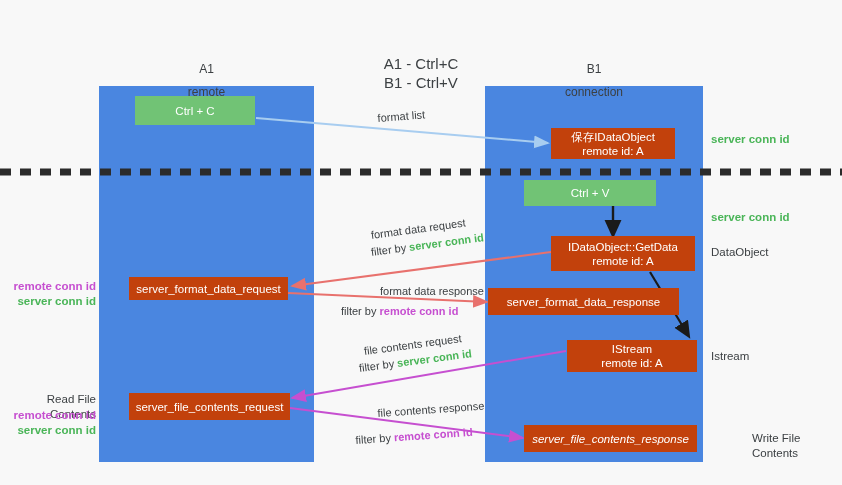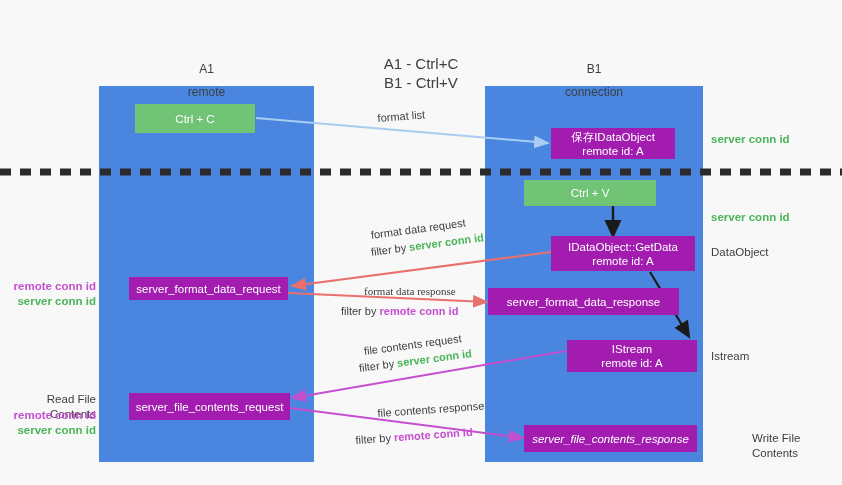--- a/index.html
+++ b/index.html
@@ -29,21 +29,21 @@
   
   .lane{background:#4a86e0;}
 
   
   .box{
     display:flex;align-items:center;justify-content:center;
     text-align:center;color:#ffffff;font-size:11.5px;line-height:14px;
     white-space:pre-line;box-sizing:border-box;padding:2px 4px;
   }
   .box.green{background:#71c375;}
-  .box.orange{background:#a21caf;}
+  .box.orange{background:#c2410c;}
 
   
   .side-label{font-size:11.5px;line-height:15px;white-space:pre-line;}
   .green-txt{color:#4ab558;font-weight:bold;}
   .purple-txt{color:#c64fd0;font-weight:bold;}
   .dark-txt{color:#3c4043;}
   .lbl-stack{display:flex;flex-direction:column;}
 
   
   .arrow-label{
@@ -96,21 +96,21 @@
 
     <line x1="551" y1="252" x2="292" y2="286" stroke="#e8716d" stroke-width="2" marker-end="url(#ah-red)"></line>
 
     <line x1="288" y1="293" x2="487" y2="302" stroke="#e8716d" stroke-width="2" marker-end="url(#ah-red)"></line>
 
     <line x1="566" y1="351" x2="292" y2="398" stroke="#c64fd0" stroke-width="2" marker-end="url(#ah-mag)"></line>
 
     <line x1="290" y1="408" x2="523" y2="438" stroke="#c64fd0" stroke-width="2" marker-end="url(#ah-mag)"></line>
   </svg>
 
-  <div class="abs box green" style="left:135px;top:104px;width:120px;height:29px;">Ctrl + C</div>
+  <div class="abs box green" style="left:135px;top:96px;width:120px;height:29px;">Ctrl + C</div>
 
   <div class="abs box orange" style="left:129px;top:277px;width:159px;height:23px;">server_format_data_request</div>
 
   <div class="abs box orange" style="left:129px;top:393px;width:161px;height:27px;">server_file_contents_request</div>
 
   <div class="abs box orange" style="left:551px;top:128px;width:124px;height:31px;">保存IDataObject
 remote id: A</div>
 
   <div class="abs box green" style="left:524px;top:180px;width:132px;height:26px;">Ctrl + V</div>
 
@@ -141,21 +141,21 @@
     <span class="side-label green-txt">server conn id</span>
   </div>
 
   <div class="abs arrow-label" style="left:377px;top:111px;transform:rotate(-4.5deg);">format list</div>
 
   <div class="abs arrow-label" style="left:370px;top:228px;transform:rotate(-7.5deg);">format data request</div>
   <div class="abs arrow-label" style="left:370px;top:245px;transform:rotate(-7.5deg);">
     <span>filter by </span><b class="green-txt">server conn id</b>
   </div>
 
-  <div class="abs arrow-label" style="left:364px;top:284px;font-family:Liberation Serif, serif;">format data response</div>
+  <div class="abs arrow-label" style="left:380px;top:284px;">format data response</div>
   <div class="abs arrow-label" style="left:341px;top:304px;">
     <span>filter by </span><b class="purple-txt">remote conn id</b>
   </div>
 
   <div class="abs arrow-label" style="left:363px;top:344px;transform:rotate(-7.5deg);">file contents request</div>
   <div class="abs arrow-label" style="left:358px;top:361px;transform:rotate(-7.5deg);">
     <span>filter by </span><b class="green-txt">server conn id</b>
   </div>
 
   <div class="abs arrow-label" style="left:377px;top:406px;transform:rotate(-4deg);">file contents response</div>

